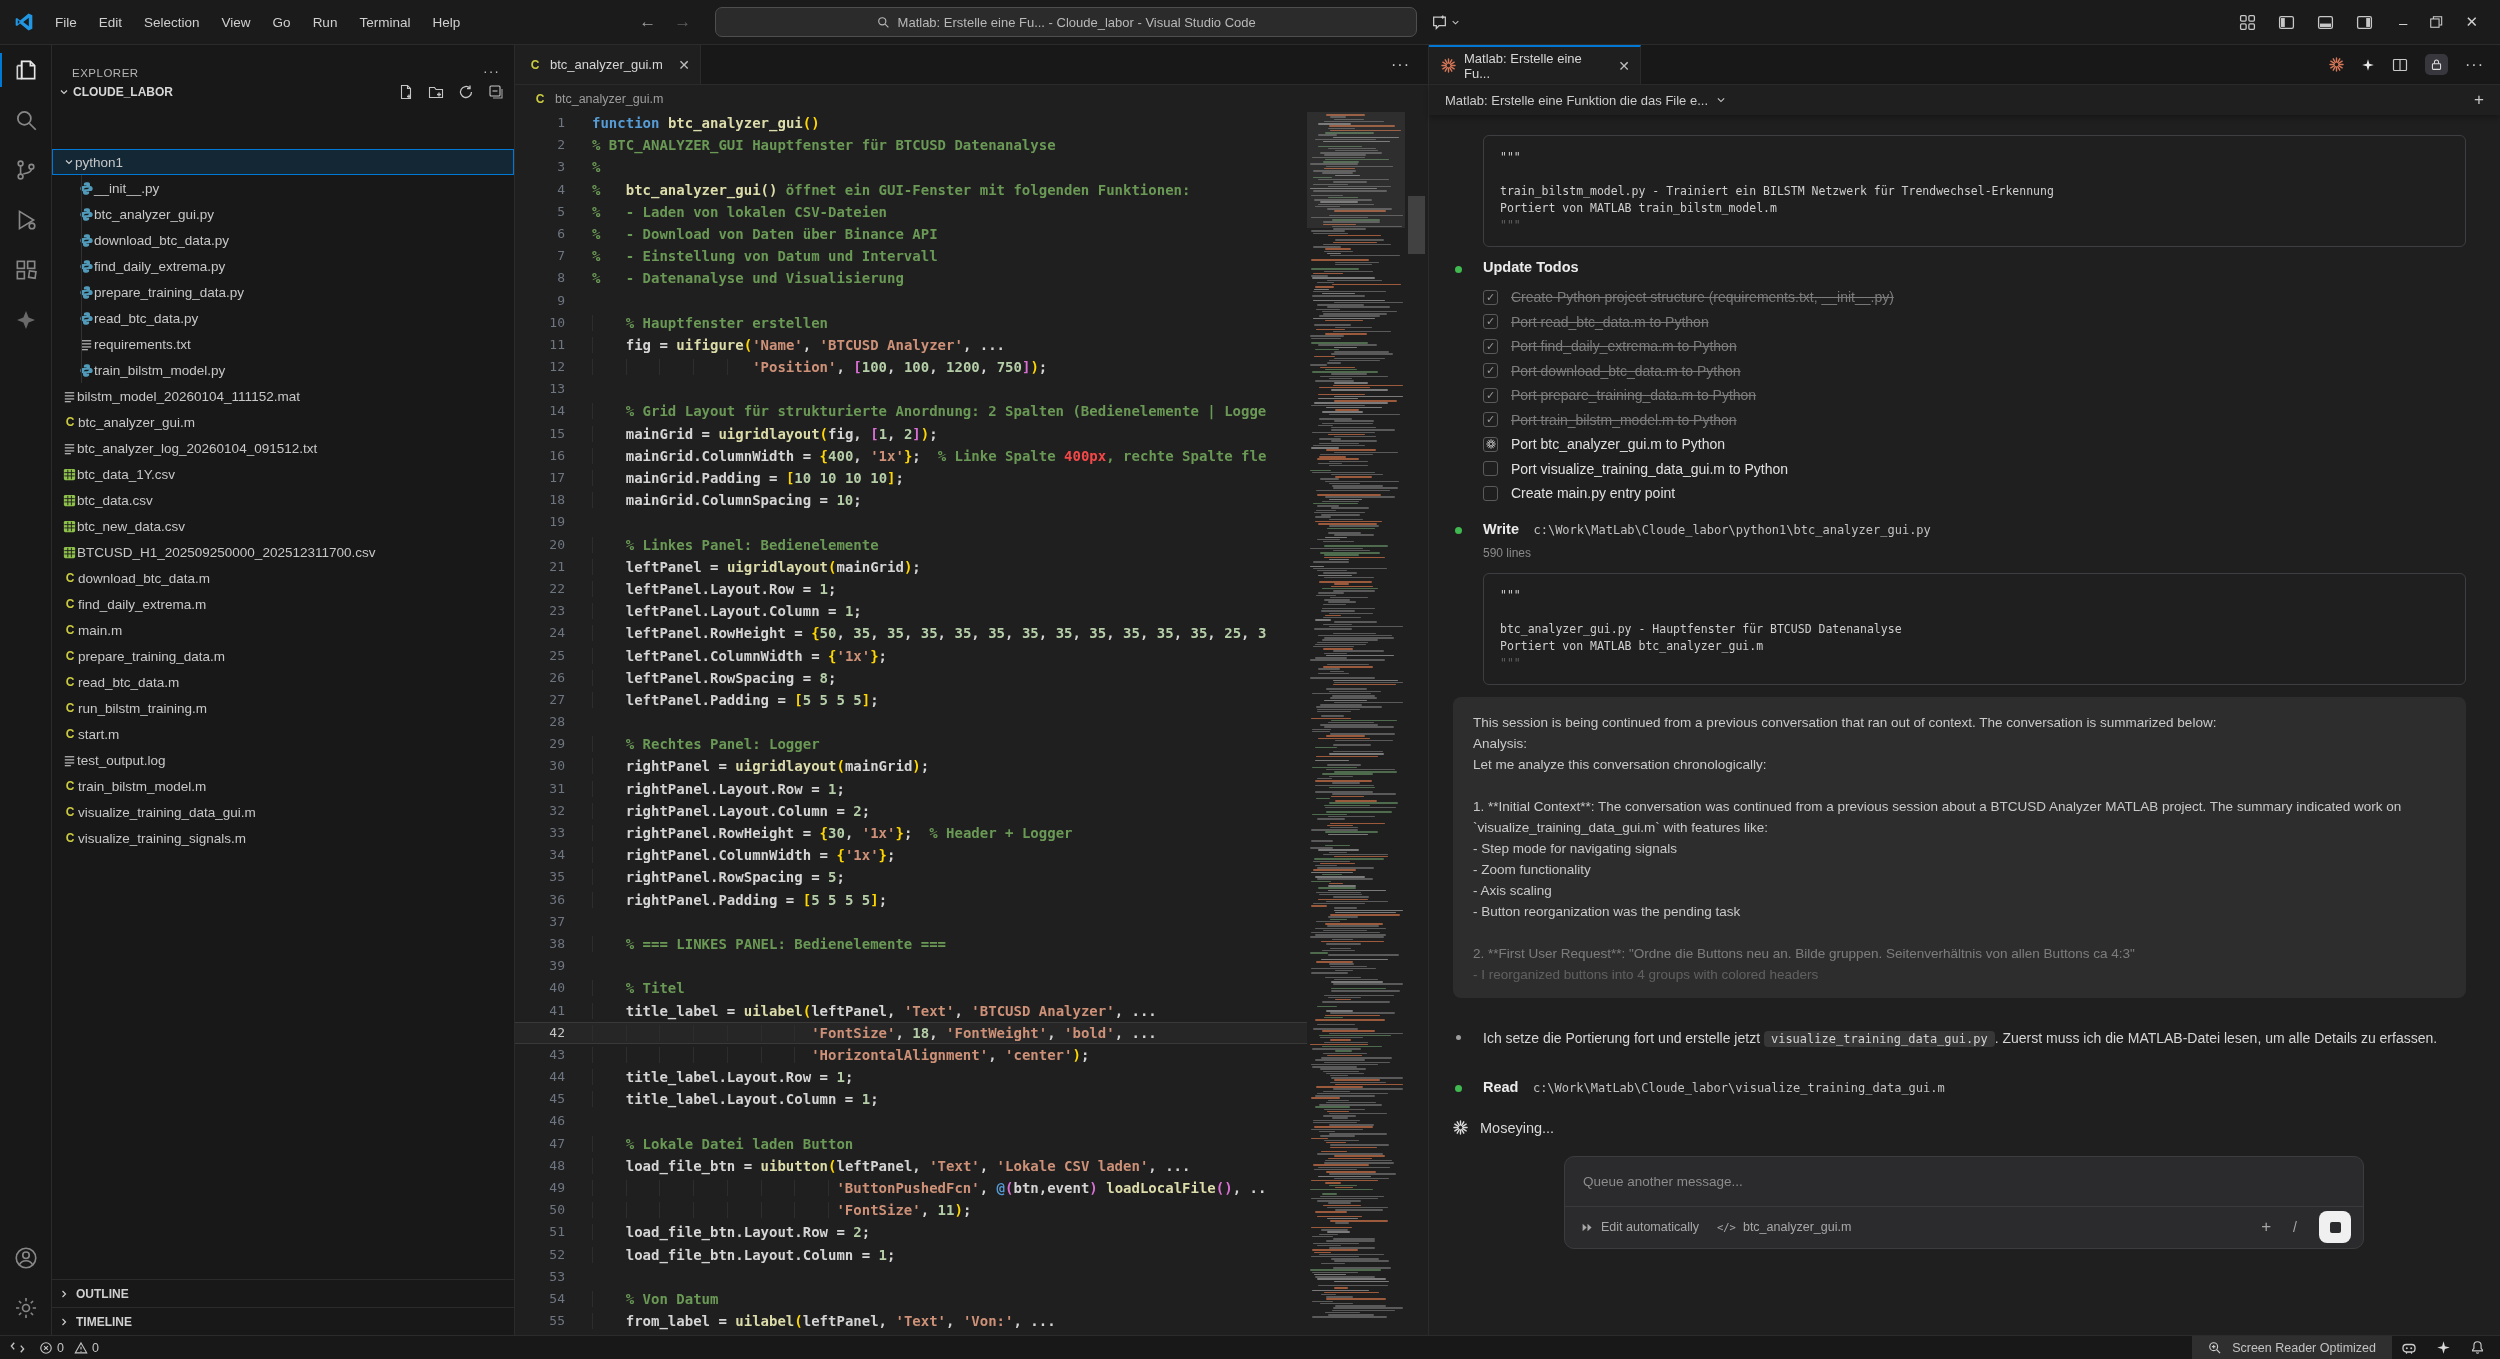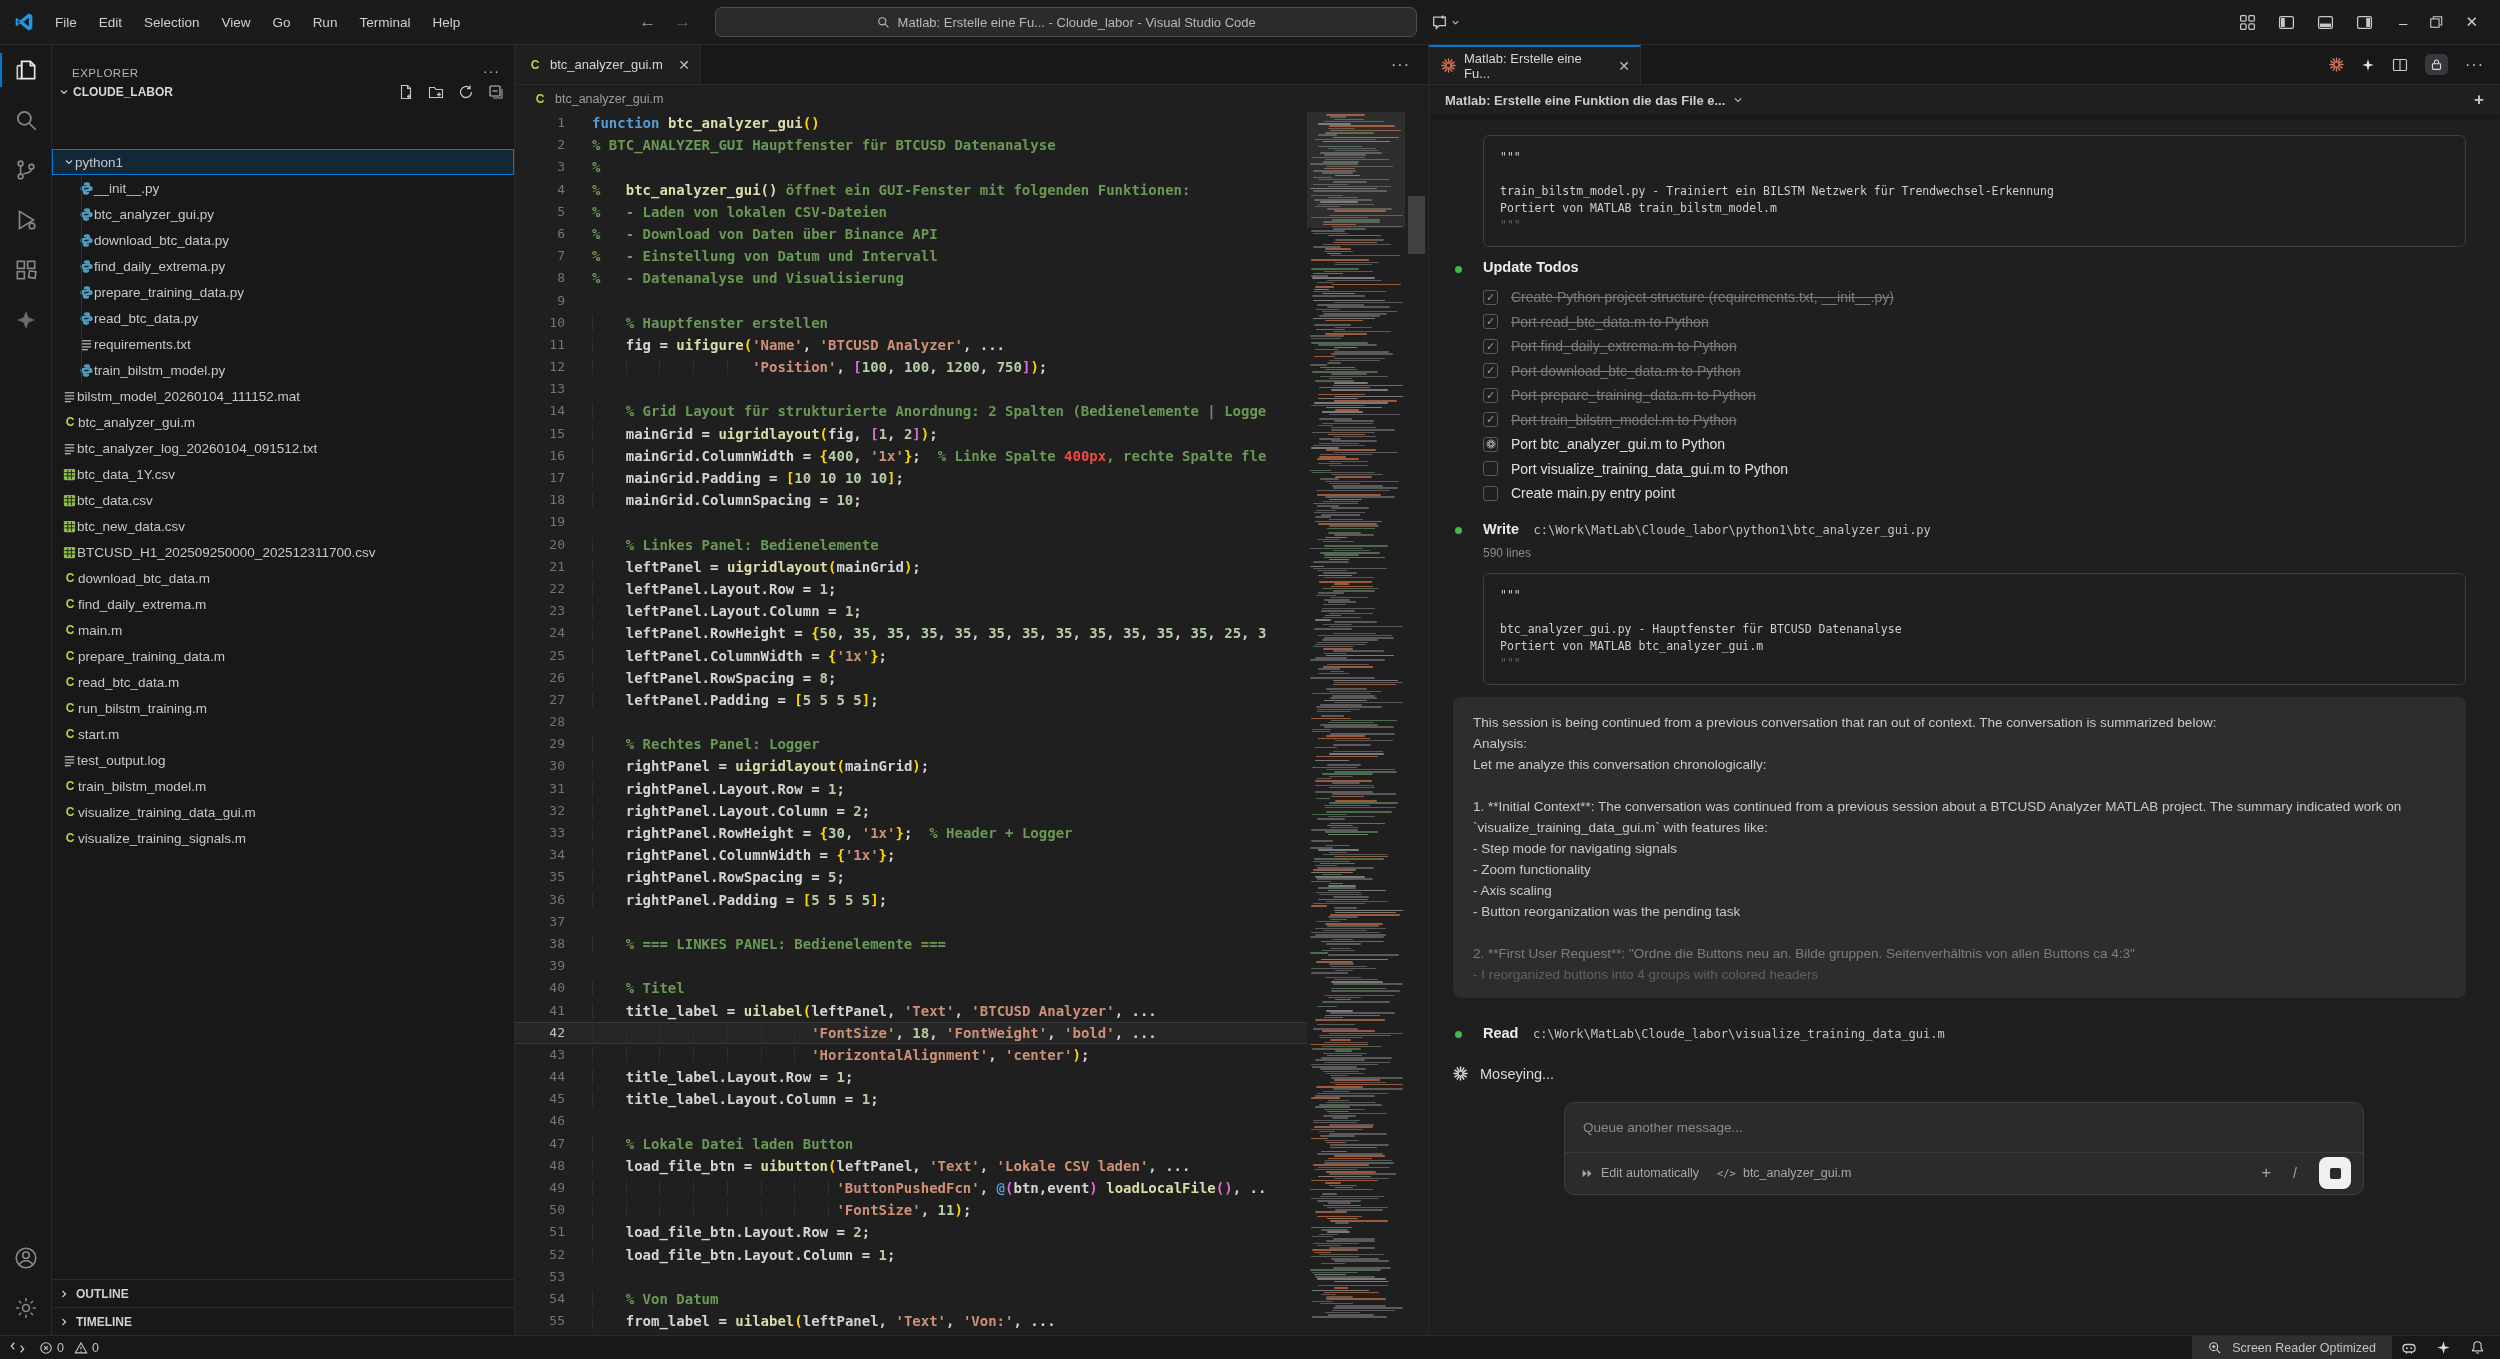--- a/index.html
+++ b/index.html
@@ -72,21 +72,21 @@
 
   
   .claude{position:absolute;left:1428px;top:45px;right:0;bottom:24px;background:#1f1f1f;border-left:1px solid #2b2b2b;box-sizing:border-box;}
   .c-tabs{height:40px;background:#181818;display:flex;align-items:stretch;border-bottom:1px solid #2b2b2b;box-sizing:border-box;}
   .c-tab{width:212px;background:#1f1f1f;border-top:2px solid #0078d4;border-right:1px solid #2b2b2b;
          display:flex;align-items:center;gap:8px;padding:0 10px 0 12px;font-size:13px;color:#d6d6d6;box-sizing:border-box;}
   .c-tab .x{margin-left:auto;color:#bdbdbd;font-size:14px;}
   .c-acts{margin-left:auto;display:flex;align-items:center;gap:17px;padding-right:16px;}
   .lockwrap{background:#37373d;border-radius:5px;padding:4px 5px;}
   .c-header{height:30px;display:flex;align-items:center;gap:8px;padding:0 16px;font-size:13px;color:#cccccc;
-            box-shadow:0 3px 5px rgba(0,0,0,.25);position:relative;z-index:2;font-weight:bold;}
+            box-shadow:0 3px 5px rgba(0,0,0,.25);position:relative;z-index:2;}
   .c-header .plus{margin-left:auto;font-size:17px;color:#c9c9c9;}
   .c-body{position:absolute;left:0;right:0;top:70px;bottom:0;overflow:hidden;padding:0 34px 0 24px;}
   .blk{display:flex;}
   .gut{width:30px;flex:none;position:relative;}
   .dotg{position:absolute;left:2px;top:7px;width:7px;height:7px;border-radius:50%;background:#3fb950;}
   .dotw{position:absolute;left:3px;top:9px;width:5px;height:5px;border-radius:50%;background:#9d9d9d;}
   .bc{flex:1;min-width:0;}
   .ccard{border:1px solid #3e3e42;border-radius:6px;padding:13px 16px;height:112px;box-sizing:border-box;
          font-family:"DejaVu Sans Mono",monospace;font-size:11.5px;line-height:17px;color:#cfcfcf;overflow:hidden;}
   .ccard .dim{opacity:.35;}
@@ -1384,20 +1384,28 @@
           <div>1. **Initial Context**: The conversation was continued from a previous session about a BTCUSD Analyzer MATLAB project. The summary indicated work on `visualize_training_data_gui.m` with features like:</div>
           <div>  - Step mode for navigating signals</div>
           <div>  - Zoom functionality</div>
           <div>  - Axis scaling</div>
           <div>  - Button reorganization was the pending task</div>
           <div>&nbsp;</div>
           <div class="dim1">2. **First User Request**: "Ordne die Buttons neu an. Bilde gruppen. Seitenverhältnis von allen Buttons ca 4:3"</div>
           <div class="dim2">  - I reorganized buttons into 4 groups with colored headers</div>
         </div>
 
+      <div class="blk" style="margin-top:28px;">
+        <div class="gut">
+            <span class="dotw"></span>
+          </div>
+        <div class="bc para">
+          <span>Ich setze die Portierung fort und erstelle jetzt </span><span class="chip">visualize_training_data_gui.py</span><span>. Zuerst muss ich die MATLAB-Datei lesen, um alle Details zu erfassen.</span>
+        </div>
+      </div>
 
       <div class="blk" style="margin-top:26px;">
         <div class="gut">
             <span class="dotg"></span>
           </div>
         <div class="bc">
           <span class="btitle">Read</span>
           <span class="mono" style="margin-left:10px;">c:\Work\MatLab\Cloude_labor\visualize_training_data_gui.m</span>
         </div>
       </div>

